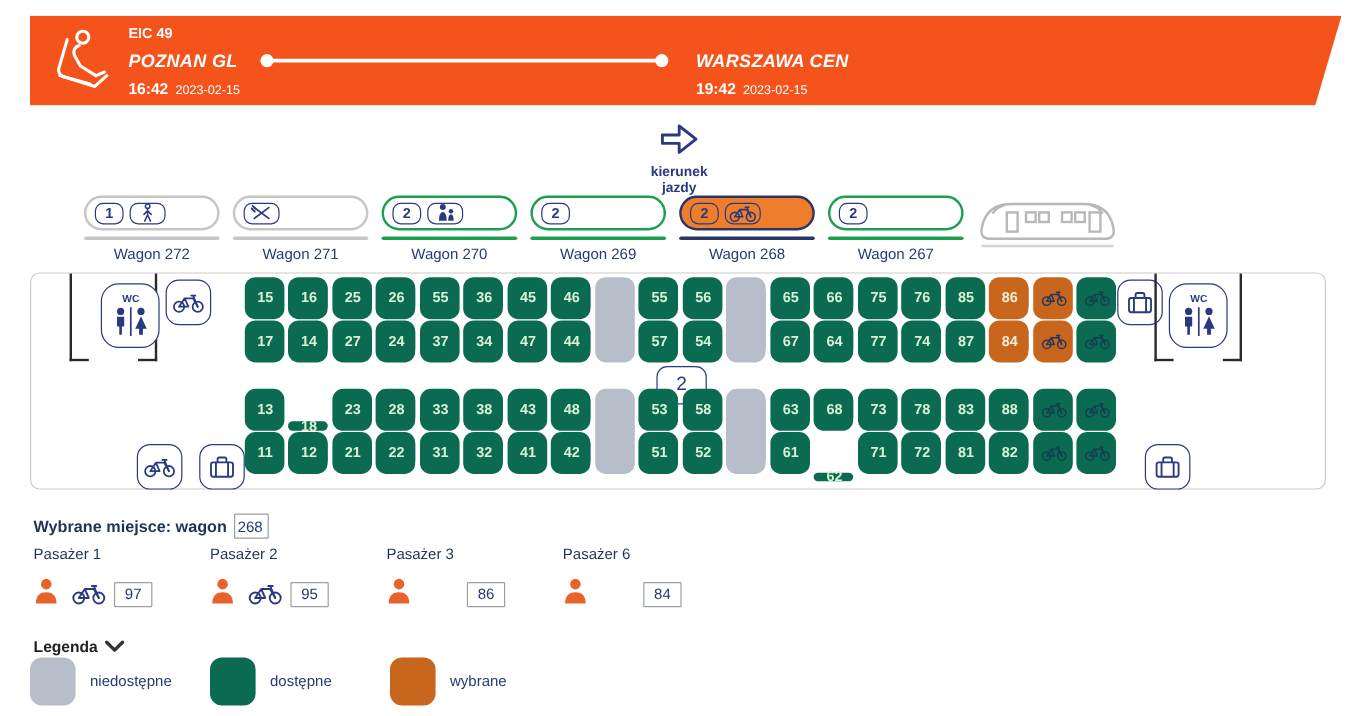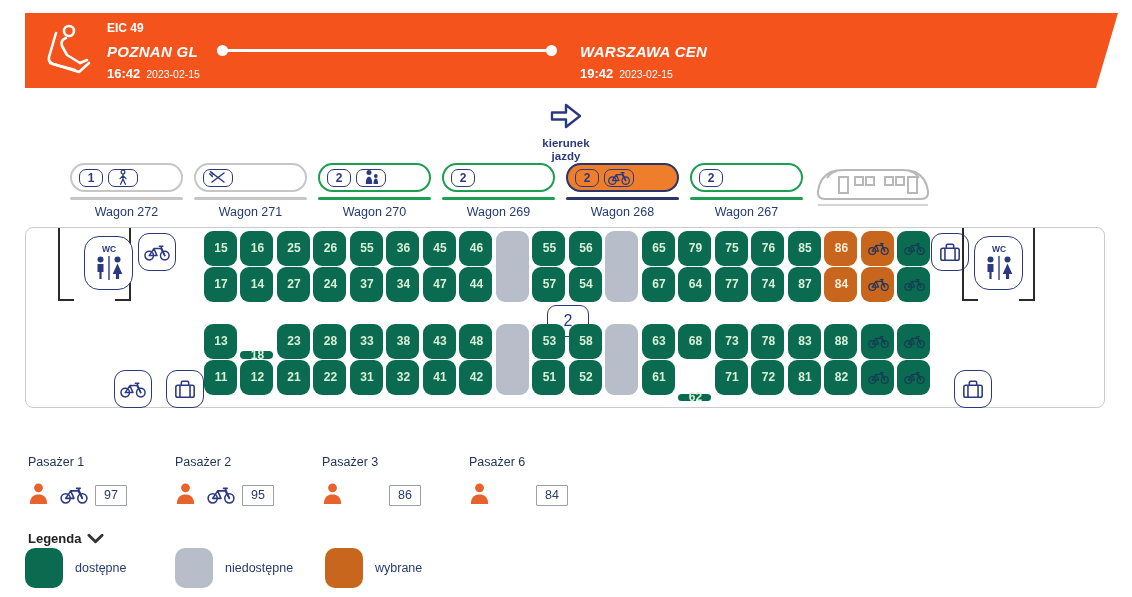--- a/index.html
+++ b/index.html
@@ -259,21 +259,21 @@
         <div class="cell green" style="grid-area: 1 / 8;">46</div>
         <div class="cell green" style="grid-area: 2 / 8;">44</div>
         <div class="cell blocked" style="grid-area: 1 / 9 / span 2;"></div>
         <div class="cell green" style="grid-area: 1 / 10;">55</div>
         <div class="cell green" style="grid-area: 2 / 10;">57</div>
         <div class="cell green" style="grid-area: 1 / 11;">56</div>
         <div class="cell green" style="grid-area: 2 / 11;">54</div>
         <div class="cell blocked" style="grid-area: 1 / 12 / span 2;"></div>
         <div class="cell green" style="grid-area: 1 / 13;">65</div>
         <div class="cell green" style="grid-area: 2 / 13;">67</div>
-        <div class="cell green" style="grid-area: 1 / 14;">79</div>
+        <div class="cell green" style="grid-area: 1 / 14;">66</div>
         <div class="cell green" style="grid-area: 2 / 14;">64</div>
         <div class="cell green" style="grid-area: 1 / 15;">75</div>
         <div class="cell green" style="grid-area: 2 / 15;">77</div>
         <div class="cell green" style="grid-area: 1 / 16;">76</div>
         <div class="cell green" style="grid-area: 2 / 16;">74</div>
         <div class="cell green" style="grid-area: 1 / 17;">85</div>
         <div class="cell green" style="grid-area: 2 / 17;">87</div>
         <div class="cell sel" style="grid-area: 1 / 18;">86</div>
         <div class="cell sel" style="grid-area: 2 / 18;">84</div>
         <div class="cell sel" style="grid-area: 1 / 19;">
@@ -421,20 +421,24 @@
         <g fill="#2B3A80">
           <circle cx="11.5" cy="17.5" r="3"></circle>
           <path d="M8.5 22 h6 v8 h-1.9 v7 h-2.2 v-7 h-1.9 z"></path>
           <circle cx="28.5" cy="17.5" r="3"></circle>
           <path d="M28.5 21.5 l-4.8 10.5 h3.2 v5 h3.2 v-5 h3.2 z"></path>
         </g>
       </svg>
     </div>
   </div>
 
+  <div class="selline">
+    <span>Wybrane miejsce: wagon</span>
+    <input class="box narrow" value="268" style="">
+  </div>
 
   <div class="passengers">
     <div class="pass">
       <div class="pass-label">Pasażer 1</div>
       <div class="pass-row">
         <span>
           <svg width="21" height="23" viewBox="0 0 22 24">
               <circle cx="11" cy="6" r="4.6" fill="#E8622B"></circle>
               <path d="M2 23 c0 -7.5 4 -10 9 -10 s9 2.5 9 10 z" fill="#E8622B"></path>
             </svg>
@@ -499,26 +503,26 @@
   </div>
 
   <div class="legend-title">
     <span>Legenda</span>
     <svg width="17" height="11" viewBox="0 0 18 11" fill="none" stroke="#333" stroke-width="3" stroke-linecap="round" stroke-linejoin="round">
         <path d="M2 2 l7 7 7 -7"></path>
       </svg>
   </div>
   <div class="legend-items">
     <div class="legend-item">
+      <span class="legend-seat gray"></span>
+      <span class="legend-label">niedostępne</span>
+    </div>
+    <div class="legend-item">
       <span class="legend-seat green"></span>
       <span class="legend-label">dostępne</span>
-    </div>
-    <div class="legend-item">
-      <span class="legend-seat gray"></span>
-      <span class="legend-label">niedostępne</span>
     </div>
     <div class="legend-item">
       <span class="legend-seat orange"></span>
       <span class="legend-label">wybrane</span>
     </div>
   </div>
 
 </div>
 
 </body></html>

